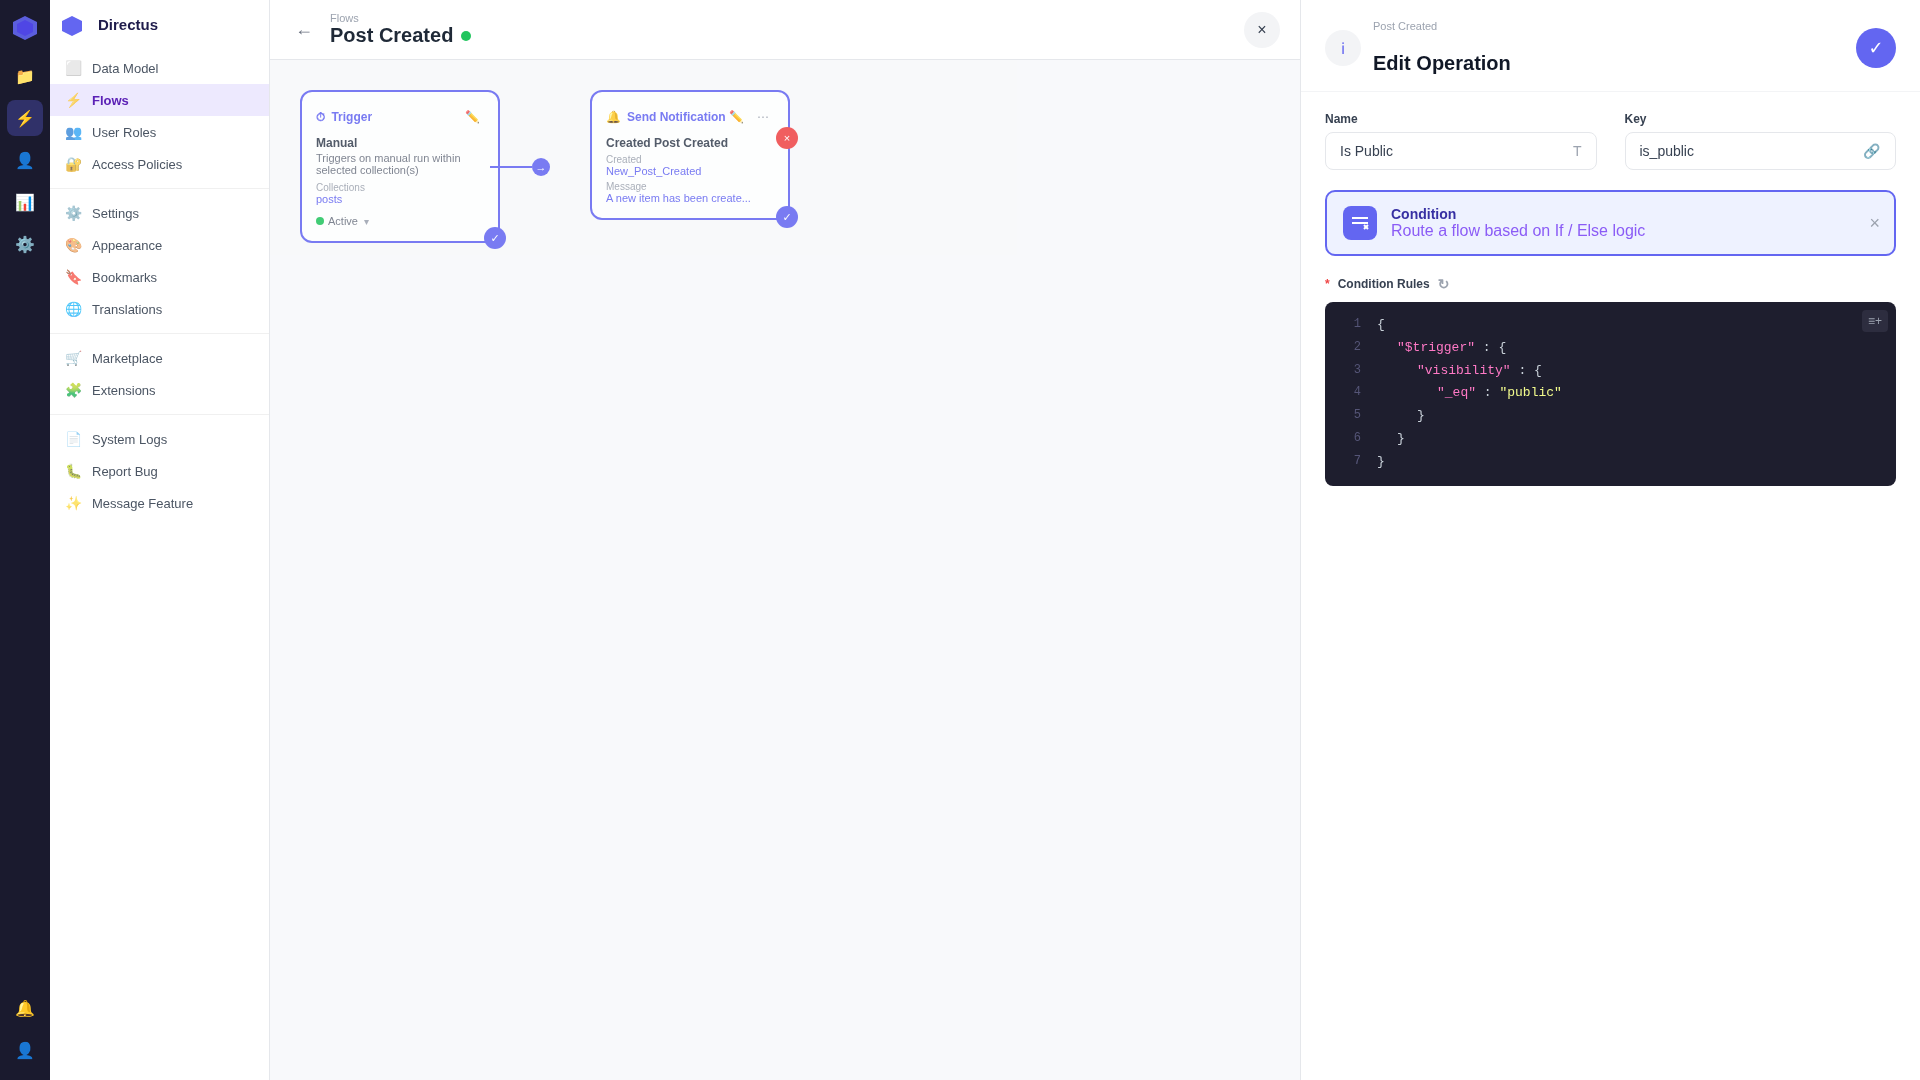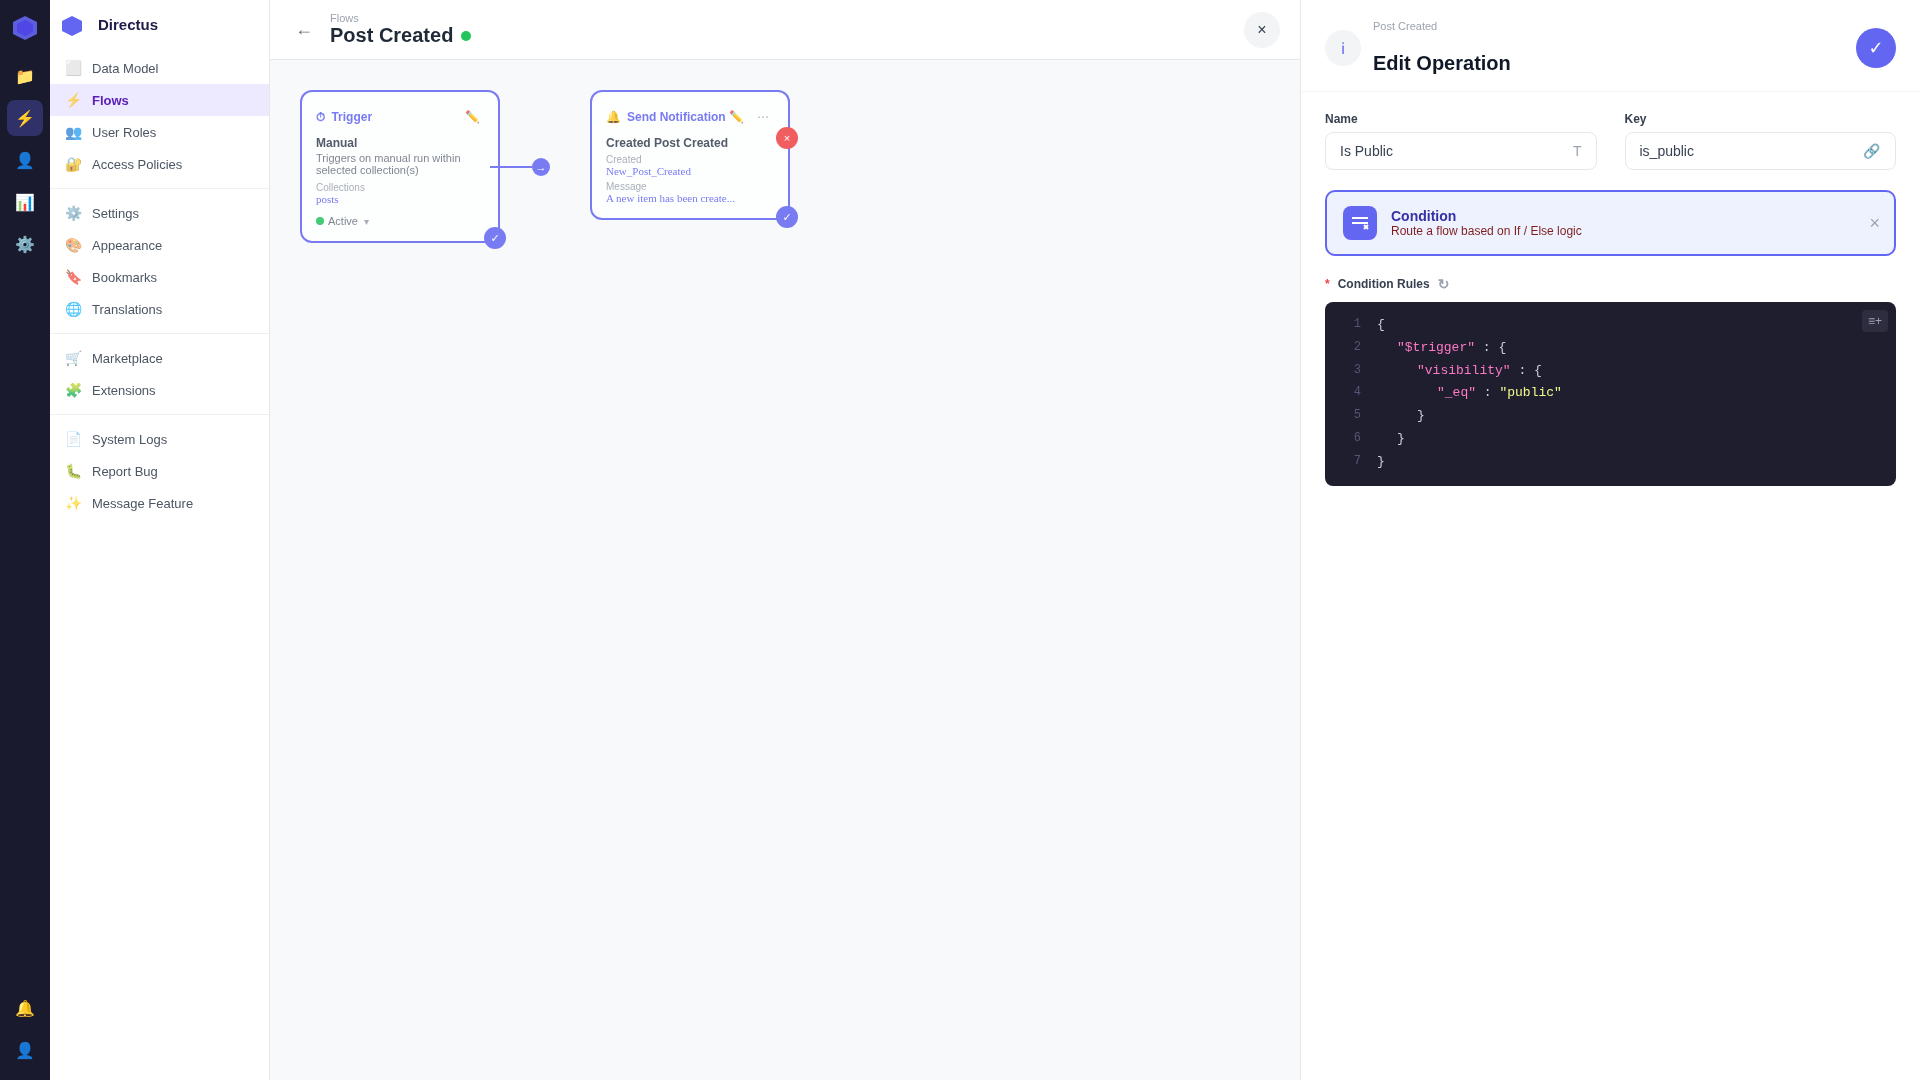--- a/index.html
+++ b/index.html
@@ -153,21 +153,21 @@
     .flow-node-action-btn {
       width: 22px; height: 22px;
       border: none; background: transparent; cursor: pointer;
       color: #9ca3af; font-size: 12px;
       display: flex; align-items: center; justify-content: center;
     }
     .flow-node-content { font-size: 11px; color: #374151; }
     .flow-node-content .node-label { font-weight: 600; margin-bottom: 2px; font-size: 12px; }
     .flow-node-content .node-desc { color: #6b7280; font-size: 11px; margin-bottom: 6px; }
     .flow-node-content .node-field-label { color: #9ca3af; font-size: 10px; margin-top: 4px; }
-    .flow-node-content .node-field-value { color: #6366f1; font-size: 11px; font-family: Liberation Serif, serif; }
+    .flow-node-content .node-field-value { color: #6366f1; font-size: 11px; font-family: Liberation Sans, sans-serif; }
     .flow-node-status {
       display: flex; align-items: center; gap: 4px;
       margin-top: 10px; font-size: 11px; color: #6b7280;
     }
     .status-dot { width: 8px; height: 8px; background: #22c55e; border-radius: 50%; }
     .node-check {
       position: absolute;
       right: -8px; bottom: -8px;
       width: 22px; height: 22px;
       background: #6366f1; border-radius: 50%;
@@ -243,21 +243,21 @@
     }
     .condition-icon {
       width: 34px; height: 34px;
       background: #6366f1;
       border-radius: 8px;
       display: flex; align-items: center; justify-content: center;
       color: #fff; font-size: 16px;
       flex-shrink: 0;
     }
     .condition-info .condition-title { font-size: 14px; font-weight: 700; color: #3730a3; }
-    .condition-info .condition-desc { font-size: 12px; color: #7f1d1d; }
+    .condition-info .condition-desc { font-size: 16px; color: #8b5cf6; }
     .condition-close {
       position: absolute; right: 14px; top: 50%; transform: translateY(-50%);
       background: none; border: none; cursor: pointer;
       color: #9ca3af; font-size: 18px;
     }
 
     
     .condition-rules-label {
       display: flex; align-items: center; gap: 8px;
       font-size: 12px; font-weight: 700; color: #374151;

